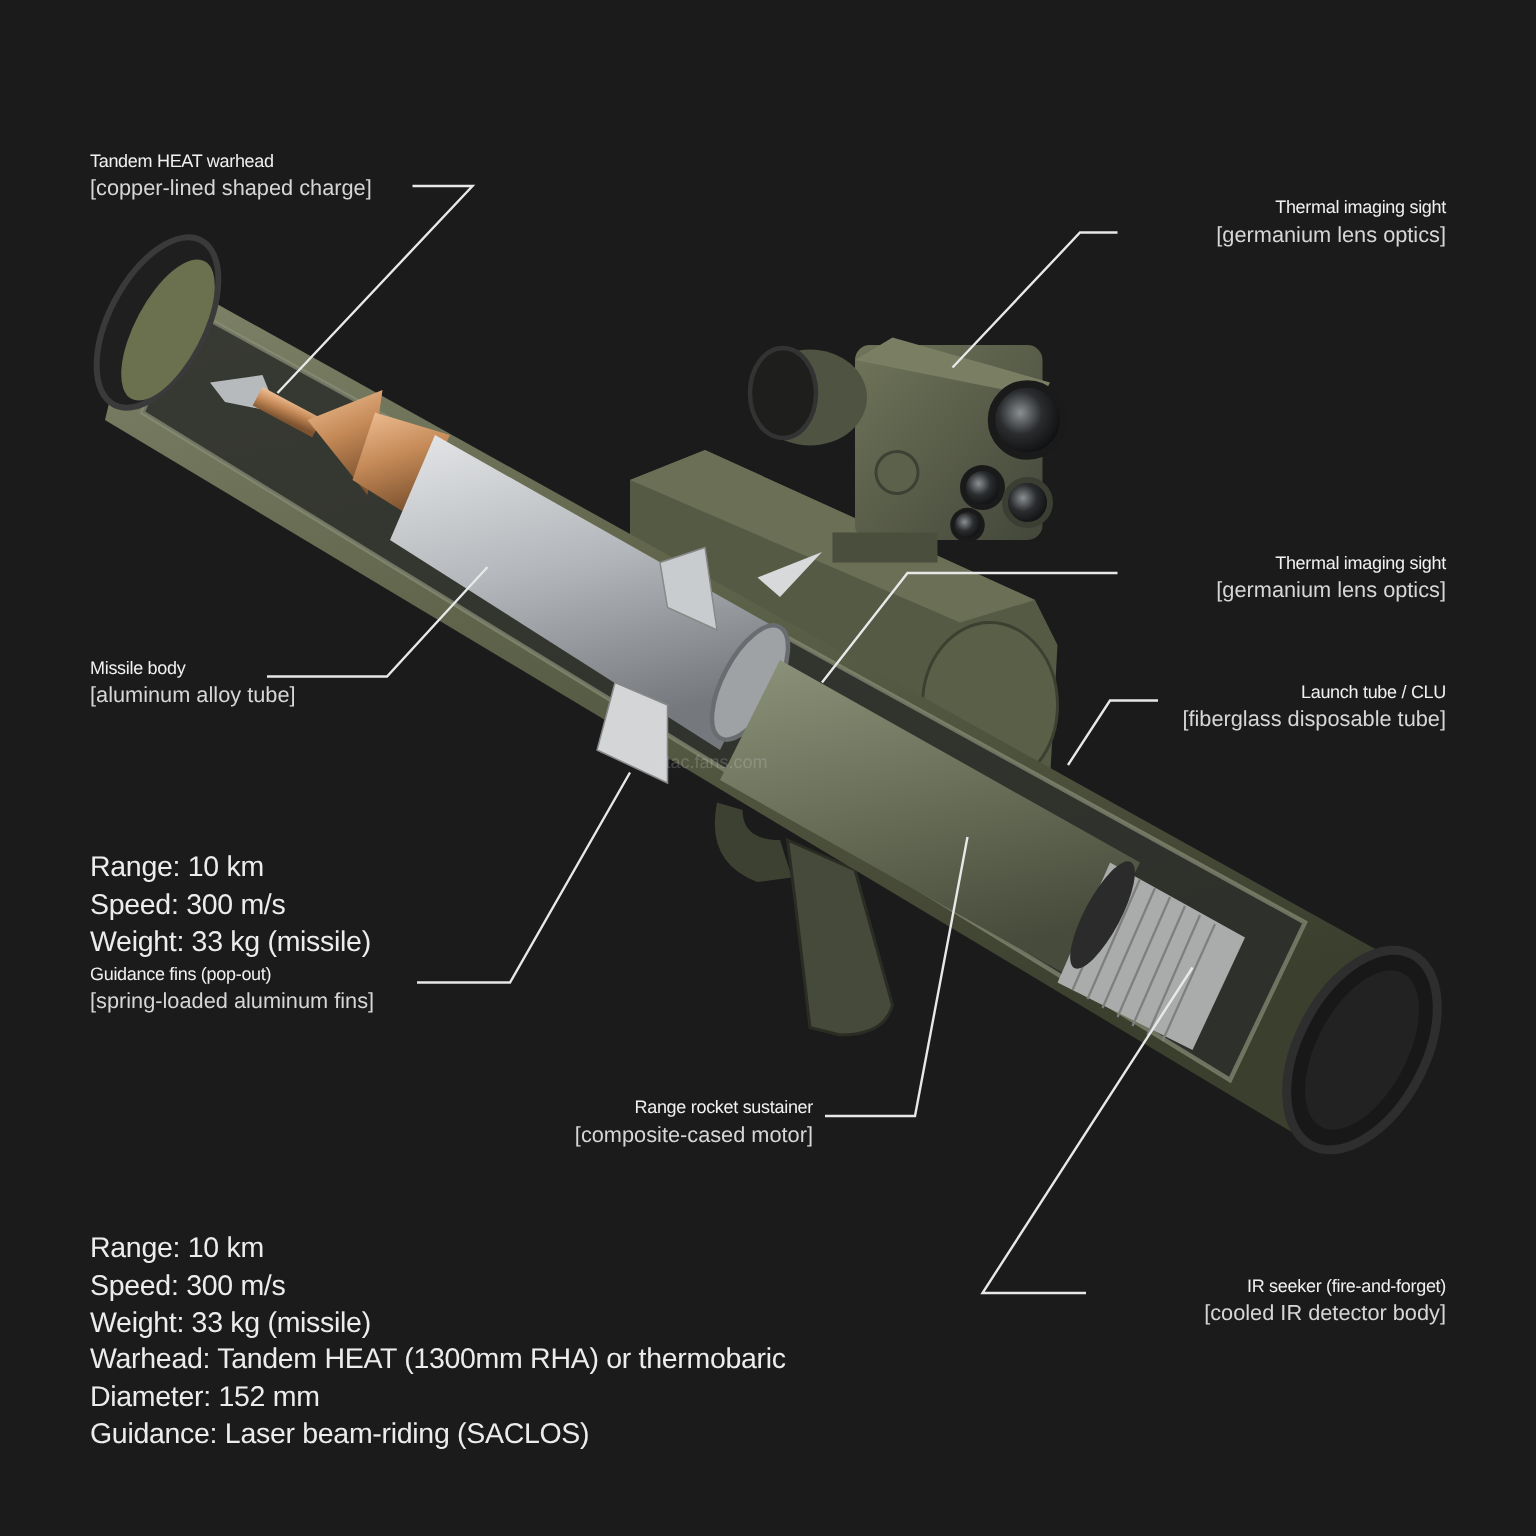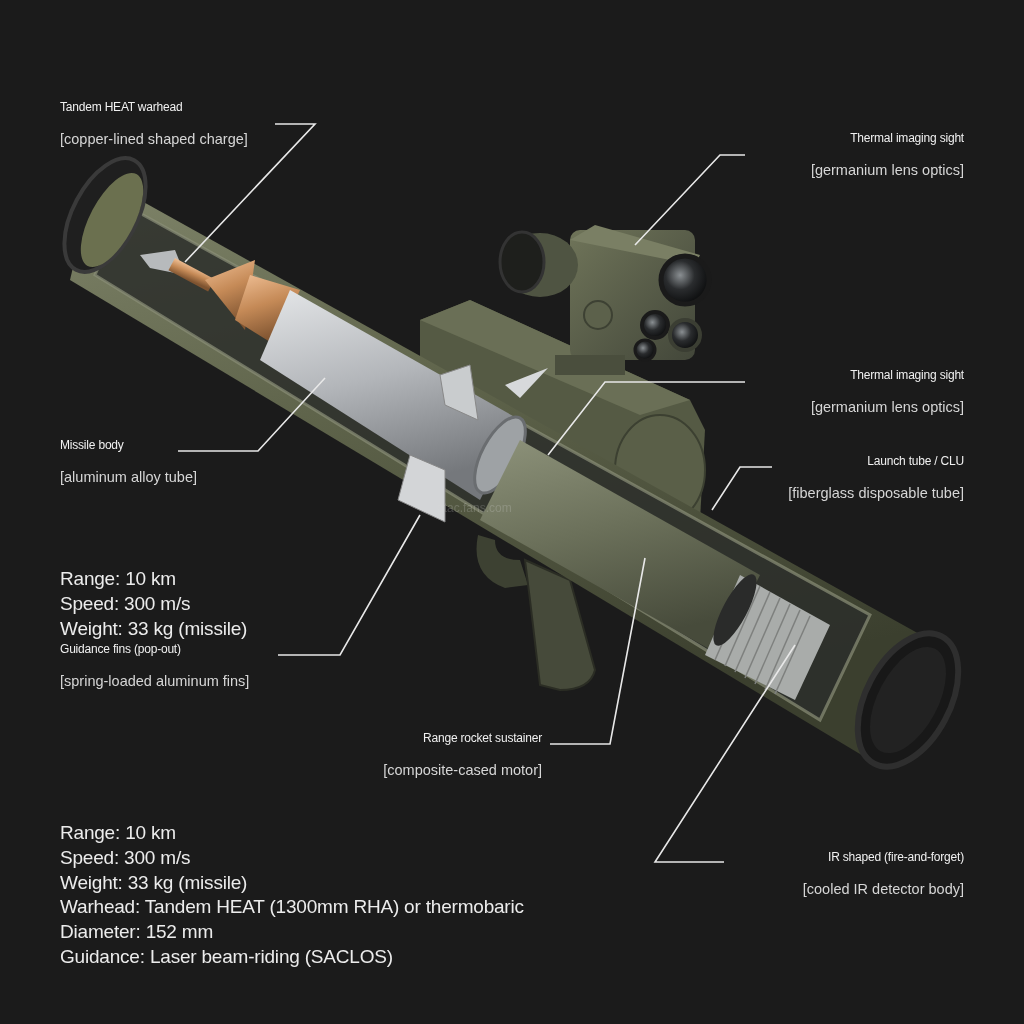--- a/index.html
+++ b/index.html
@@ -6,21 +6,21 @@
       margin: 0; padding: 0;
       width: 1024px; height: 1024px;
       background: #1b1b1b;
       overflow: hidden;
     }
     body { position: relative; font-family: "Liberation Sans", sans-serif; color: #ececec; }
     .canvas { position: absolute; left: 0; top: 0; width: 1024px; height: 1024px; }
     svg.art { position: absolute; left: 0; top: 0; }
     .label { position: absolute; line-height: 1.15; white-space: nowrap; }
     .label .title { font-size: 12px; color: #f0f0f0; letter-spacing: -0.2px; display: block; }
-    .label .sub { font-size: 14.5px; color: #d6d6d6; display: block; margin-top: 16px; }
+    .label .sub { font-size: 14.5px; color: #d6d6d6; display: block; margin-top: 3px; }
     .label.right { text-align: right; }
     .specs { position: absolute; font-size: 19px; line-height: 24.8px; color: #ececec; white-space: nowrap; letter-spacing: -0.2px; }
     .specs div { display: block; }
     .watermark { position: absolute; left: 437px; top: 501px; font-size: 12px; color: rgba(220,220,220,0.22); }
   </style>
 </head>
 <body>
 
 <div class="canvas">
 
@@ -173,21 +173,21 @@
     <span class="title">Guidance fins (pop-out)</span>
     <span class="sub">[spring-loaded aluminum fins]</span>
   </div>
 
   <div class="label right" style="right:482px; top:732px;">
     <span class="title">Range rocket sustainer</span>
     <span class="sub">[composite-cased motor]</span>
   </div>
 
   <div class="label right" style="right:60px; top:851px;">
-    <span class="title">IR shaped (fire-and-forget)</span>
+    <span class="title">IR seeker (fire-and-forget)</span>
     <span class="sub">[cooled IR detector body]</span>
   </div>
 
   <div class="specs" style="left:60px; top:821px;">
     <div>Range: 10 km</div>
     <div>Speed: 300 m/s</div>
     <div>Weight: 33 kg (missile)</div>
     <div>Warhead: Tandem HEAT (1300mm RHA) or thermobaric</div>
     <div>Diameter: 152 mm</div>
     <div>Guidance: Laser beam-riding (SACLOS)</div>

